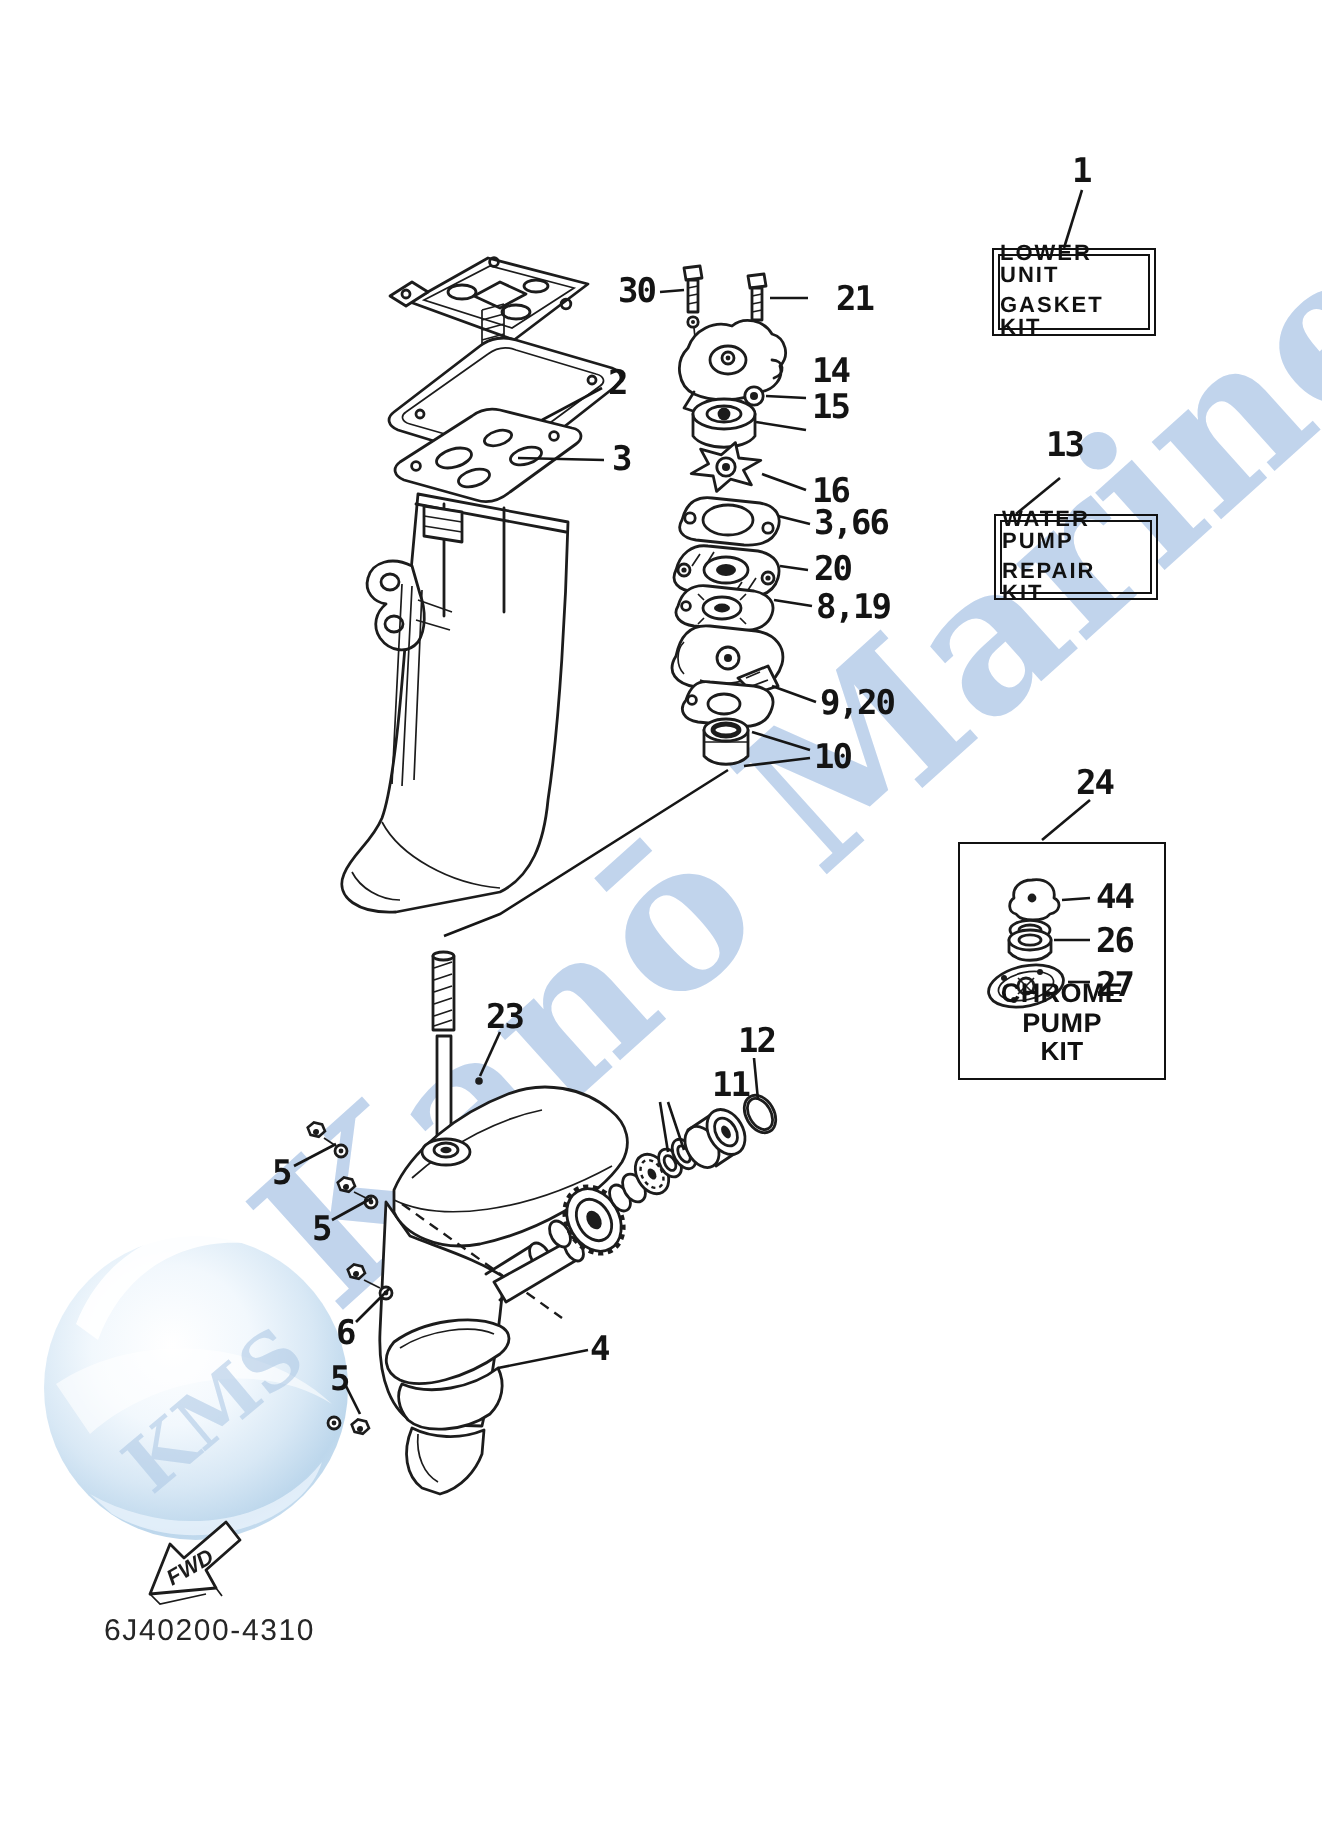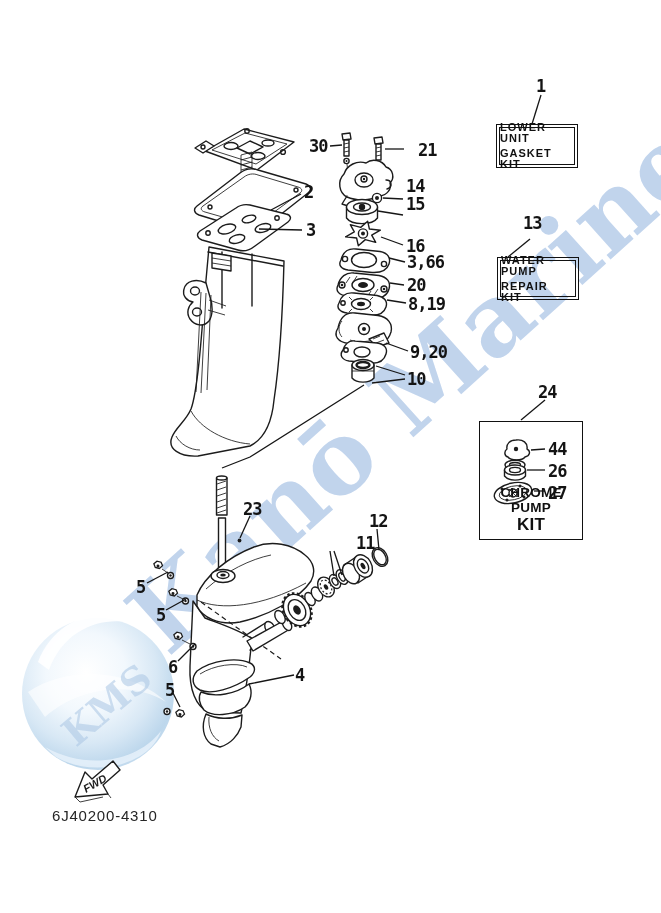--- a/index.html
+++ b/index.html
@@ -19,21 +19,21 @@
            color:#141414;white-space:nowrap;}
   .kit-box{position:absolute;z-index:3;border:1.6px solid #111;}
   .kit-box .inner{position:absolute;inset:2px;border:1.2px solid #111;display:flex;
                   flex-direction:column;align-items:center;justify-content:center;gap:4px;}
   .kit-box .bline{font-weight:700;font-size:11px;letter-spacing:1px;word-spacing:5px;
                   color:#111;line-height:1;}
   .chrome-box{position:absolute;z-index:3;border:1.6px solid #111;}
   .chrome-box .caption{position:absolute;left:0;right:0;bottom:5px;text-align:center;
                   font-weight:700;color:#111;line-height:1.12;}
   .chrome-box .cap1{font-size:13.5px;letter-spacing:0.2px;}
-  .chrome-box .cap2{font-size:17px;letter-spacing:0.2px;}
+  .chrome-box .cap2{font-size:13px;letter-spacing:0.2px;}
   .drawing-number{position:absolute;z-index:3;left:52px;top:807px;font-size:15px;
                   letter-spacing:0.8px;color:#262626;}
   .wm-text{font-family:"DejaVu Serif",serif;font-weight:700;}
 </style>
 </head>
 <body>
 
 <div class="stage">
 
   <svg class="watermark-svg" width="661" height="913" viewBox="0 0 661 913">

